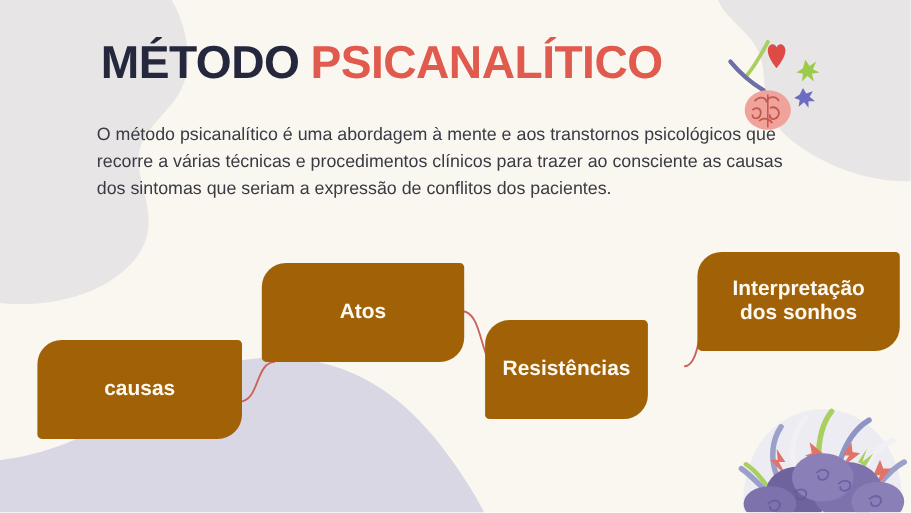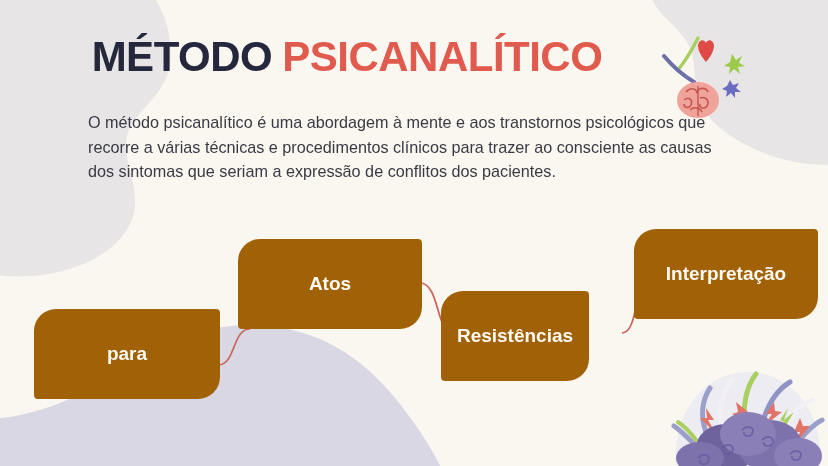--- a/index.html
+++ b/index.html
@@ -180,40 +180,41 @@
   <div class="flow">
 
     <svg class="connectors" viewBox="0 0 828 180" xmlns="http://www.w3.org/2000/svg">
       <path d="M 218 140 C 236 140 232 104 250 104" stroke="#c9635a" stroke-width="1.7" fill="none"></path>
       <path d="M 420 58 C 440 58 436 110 454 110" stroke="#c9635a" stroke-width="1.7" fill="none"></path>
       <path d="M 622 108 C 640 108 634 46 652 46" stroke="#c9635a" stroke-width="1.7" fill="none"></path>
     </svg>
 
     <div class="node" id="node-0">
       <div>
-        <span>para</span>
+        <span>causas</span>
       </div>
     </div>
 
     <div class="node" id="node-1">
       <div>
         <span>Atos</span>
       </div>
     </div>
 
     <div class="node" id="node-2">
       <div>
         <span>Resistências</span>
         <span></span>
       </div>
     </div>
 
     <div class="node" id="node-3">
       <div>
         <span>Interpretação</span>
+        <span>dos sonhos</span>
       </div>
     </div>
   </div>
 
   <svg class="doodle-cloud" viewBox="0 0 162 104" xmlns="http://www.w3.org/2000/svg">
 
     <path d="M 10 104 C 6 48 40 10 82 10 C 124 10 158 48 154 104 Z" fill="#eeecf3"></path>
 
     <g stroke-linecap="round" fill="none">
       <path d="M 40 70 C 34 54 36 38 44 26" stroke="#9aa0c9" stroke-width="5"></path>

